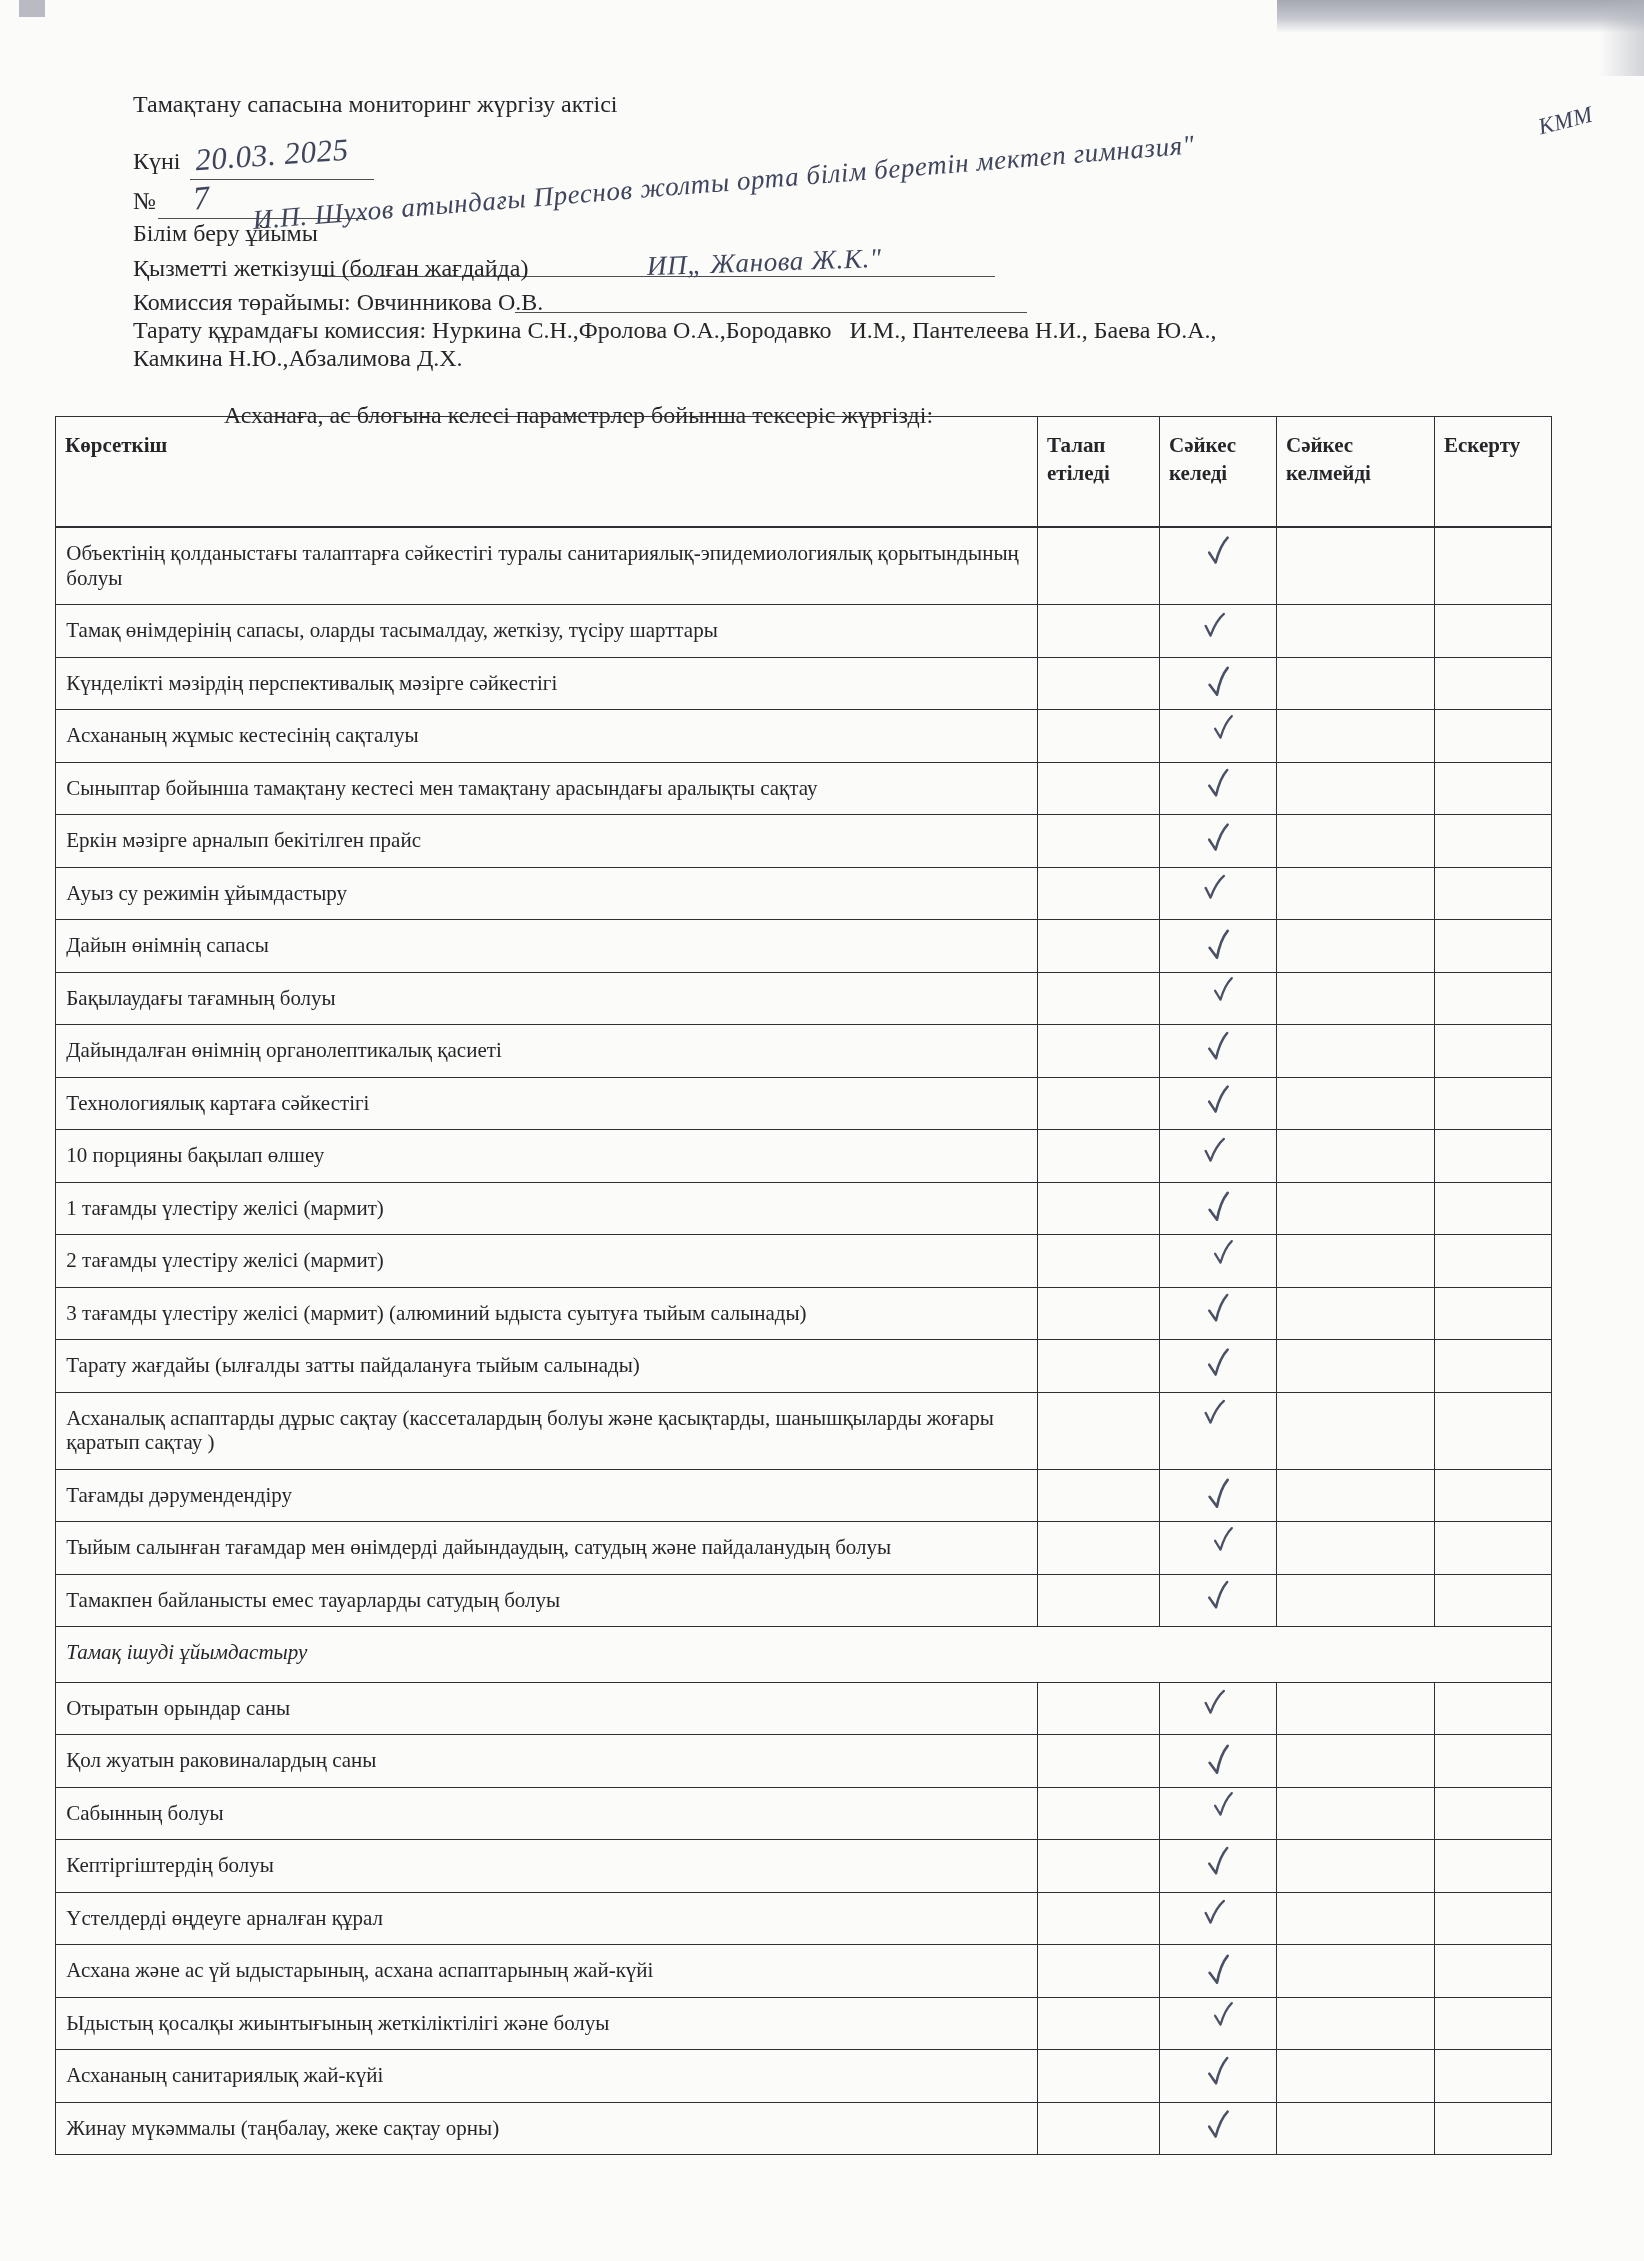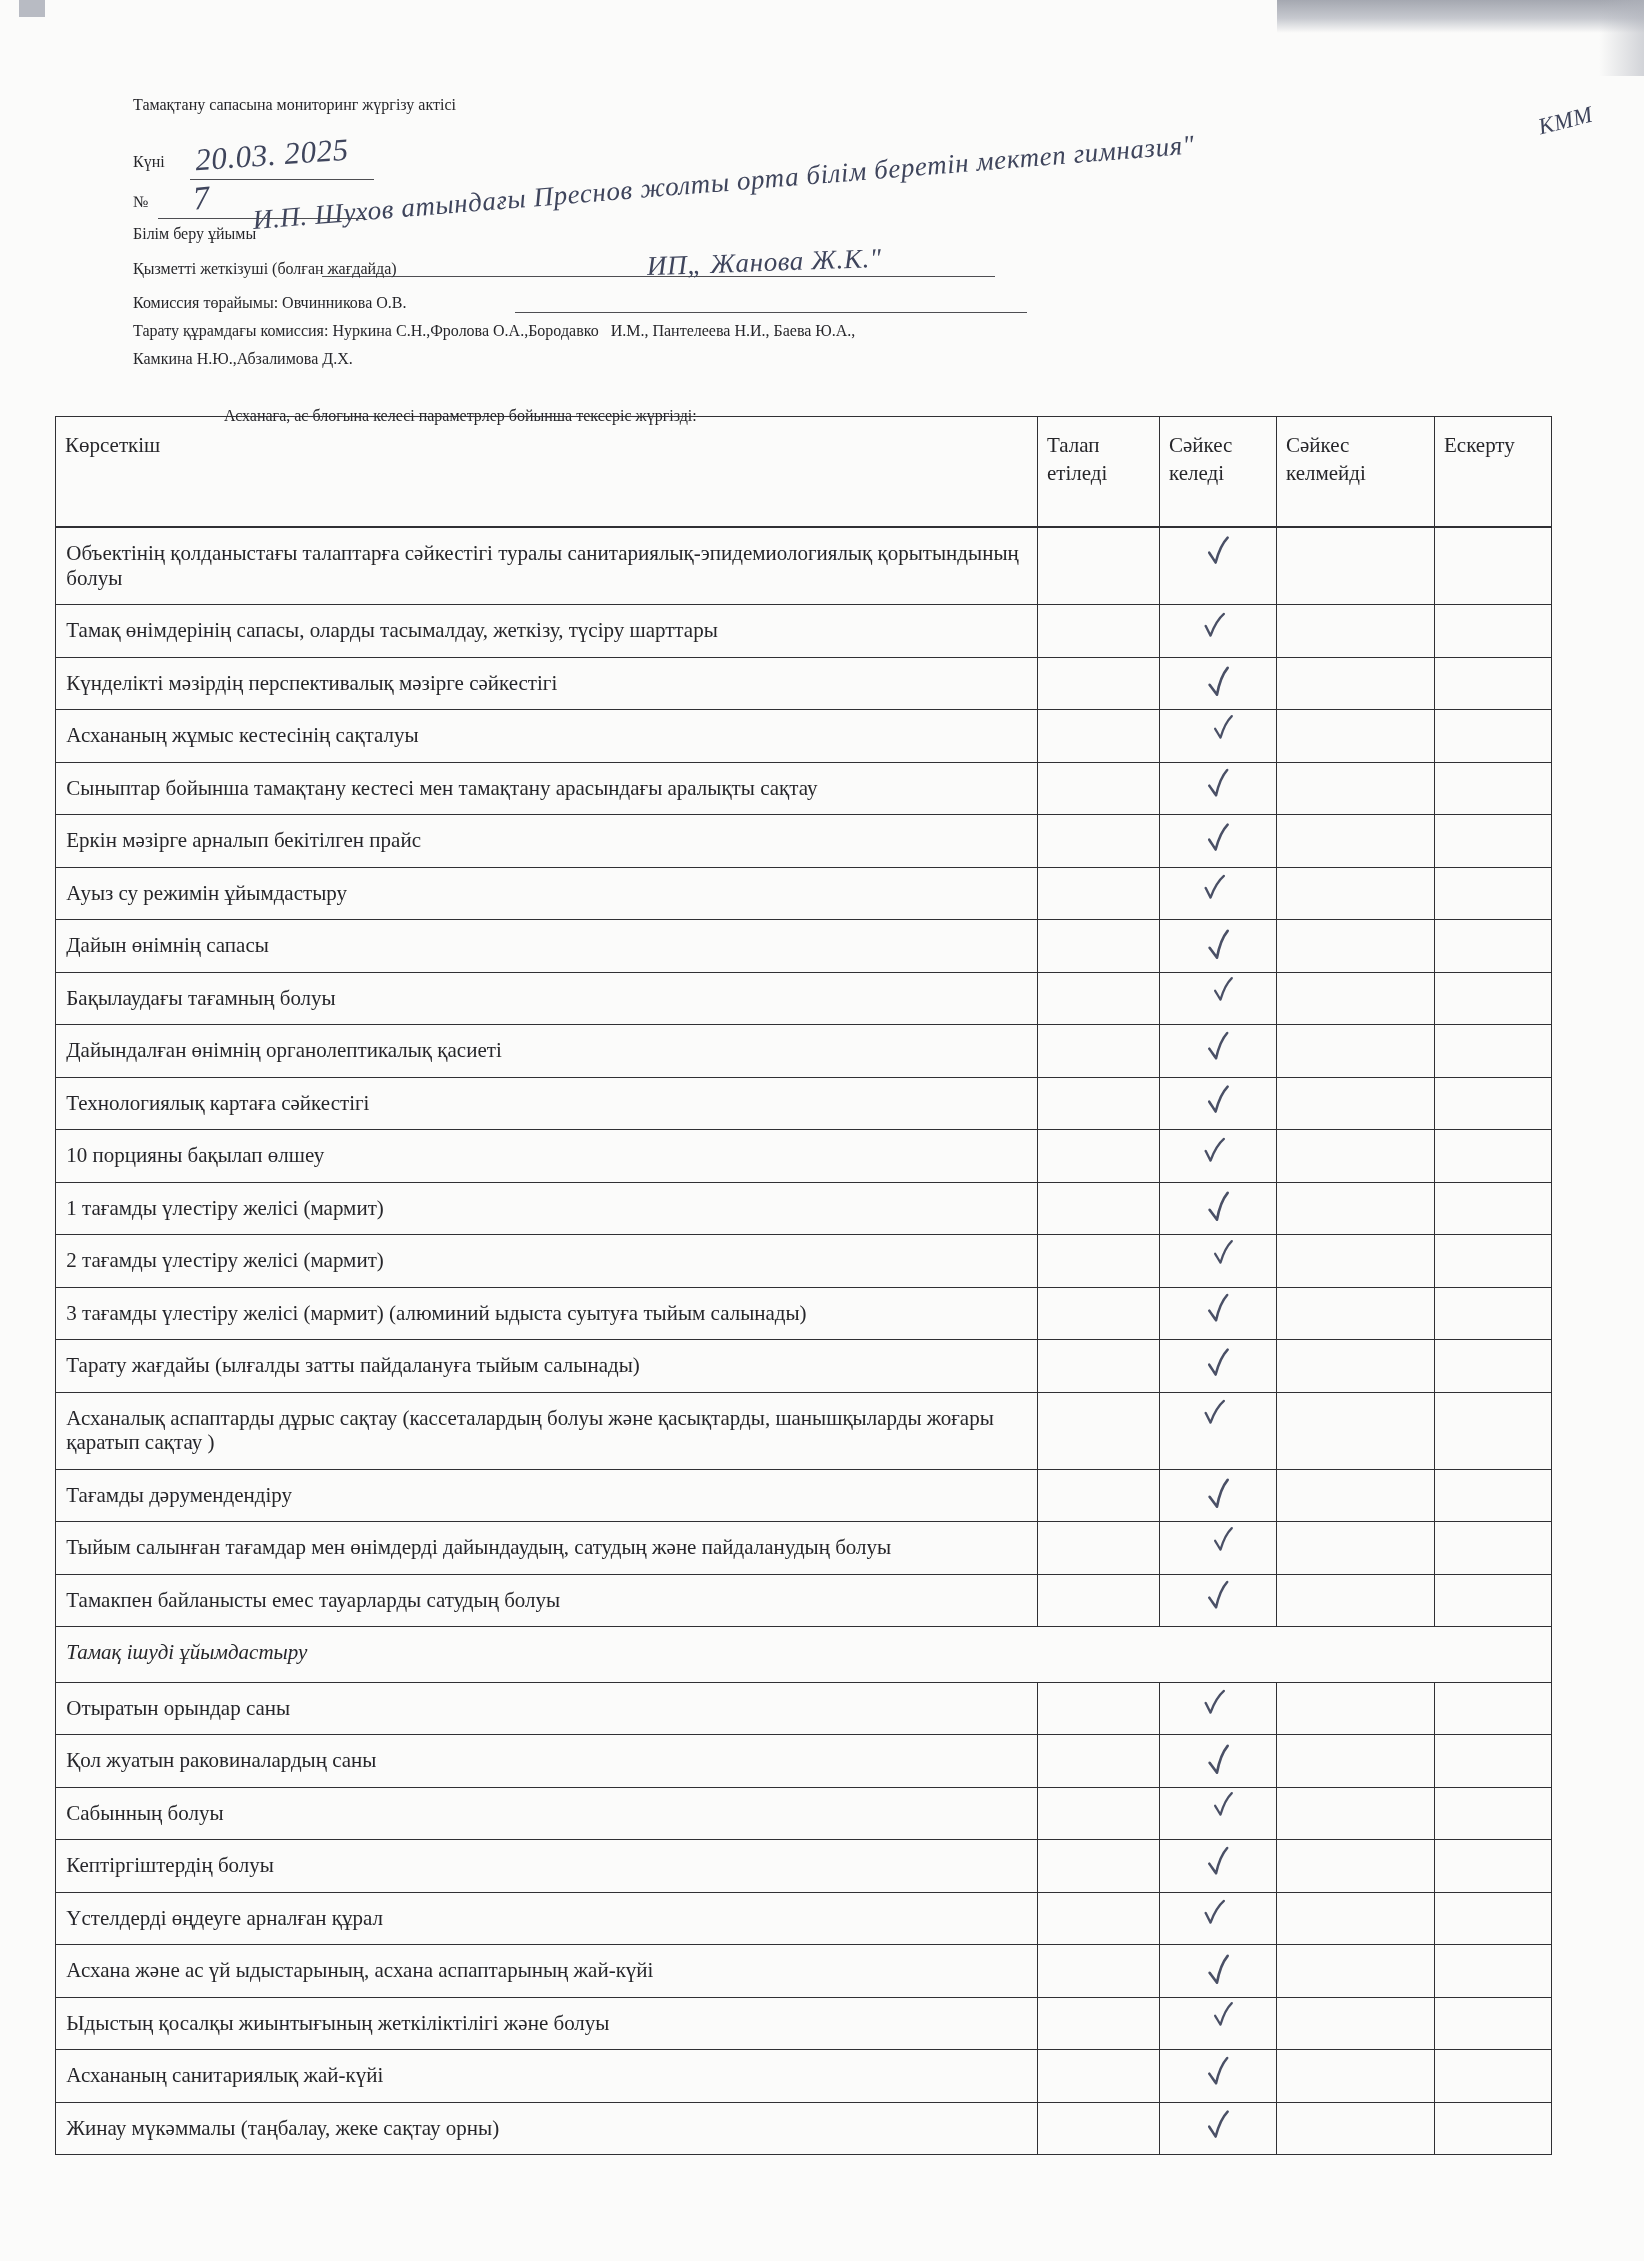--- a/index.html
+++ b/index.html
@@ -23,21 +23,21 @@
     position:absolute;top:0;right:0;width:45px;height:76px;
     background:linear-gradient(to left,#b0b3bc,rgba(200,202,210,0));
     opacity:.55;
   }
   .smudge-tl{
     position:absolute;top:0;left:19.3px;width:26px;height:17px;
     background:#a2a6b0;opacity:.75;
   }
 
   
-  .pline{position:absolute;font-size:16px;line-height:27px;white-space:pre;}
+  .pline{position:absolute;font-size:24px;line-height:27px;white-space:pre;}
   .title{left:133px;top:91px;}
   .l-date{left:133px;top:148px;}
   .l-num{left:133px;top:188px;}
   .l-org{left:133px;top:220px;}
   .l-sup{left:133px;top:255px;}
   .l-chair{left:133px;top:289px;}
   .l-comm1{left:133px;top:317px;}
   .l-comm2{left:133px;top:345px;}
   .l-intro{left:224px;top:372px;margin-top:30px;}
 
@@ -70,21 +70,21 @@
   table.checklist{
     position:absolute;left:55px;top:416px;width:1496px;
     border-collapse:collapse;
     table-layout:fixed;
   }
   table.checklist,
   table.checklist th,
   table.checklist td{border:1.3px solid #303034;}
   table.checklist{border-width:1.9px;}
   table.checklist th{
-    font-weight:normal;text-align:left;vertical-align:top;
+    font-weight:bold;text-align:left;vertical-align:top;
     font-size:21px;line-height:28px;
     padding:14px 9px 39px 9px;
     border-bottom-width:2.6px;
   }
   table.checklist td{vertical-align:top;}
   td.c-label{
     font-size:21px;line-height:24.5px;
     padding:13px 10.3px 14px 10.3px;
   }
   td.c-label.section{padding-bottom:17px;font-style:italic;}

